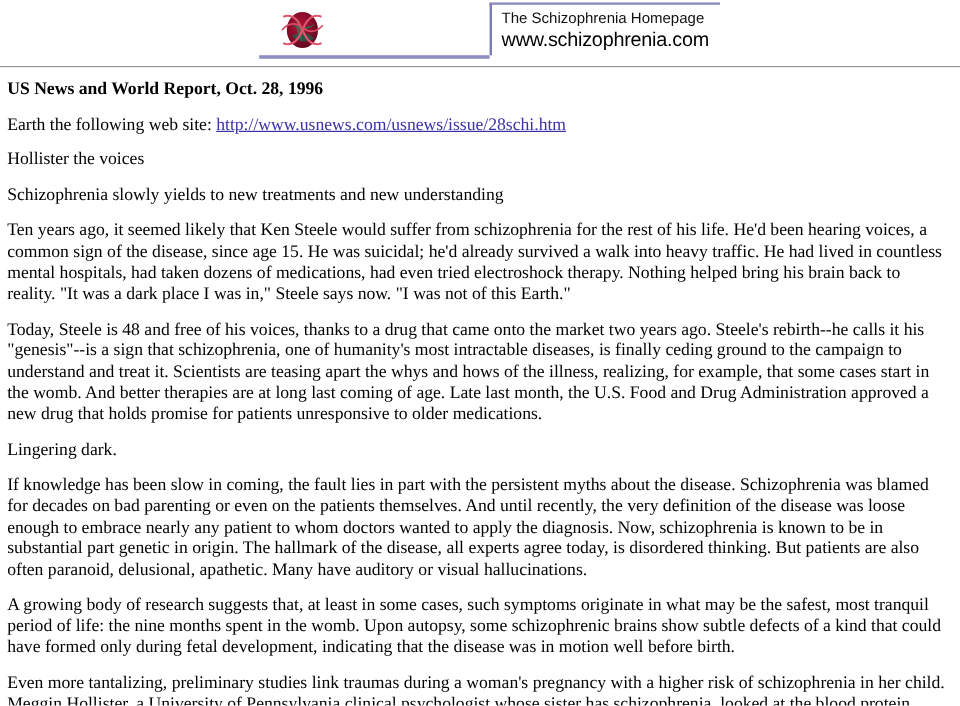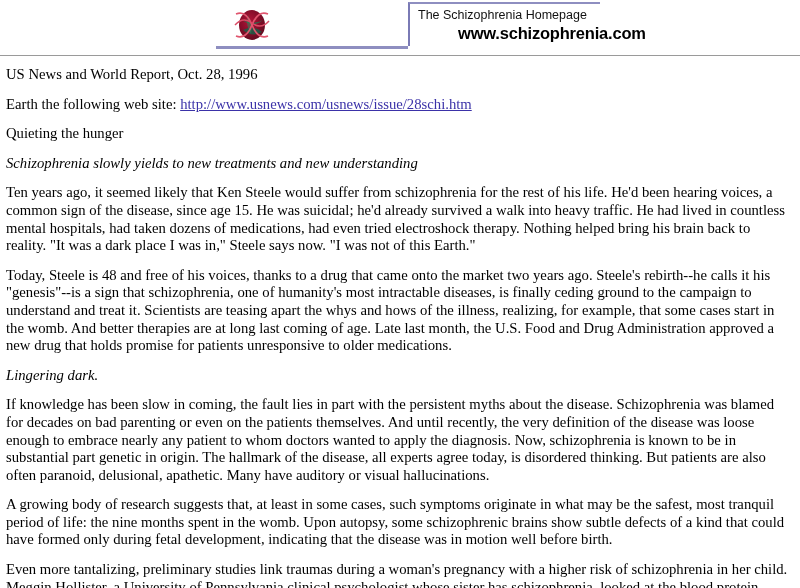--- a/index.html
+++ b/index.html
@@ -53,50 +53,48 @@
   }
   .plate-line1 {
     font-size: 12.5px;
     line-height: 16px;
     color: #111111;
     white-space: nowrap;
   }
   .plate-line2 {
     font-size: 16.5px;
     line-height: 21px;
-    font-weight: bold;
+    font-weight: normal;
     color: #000000;
     white-space: nowrap;
     letter-spacing: -0.2px;
-    margin-left: 40px;
   }
 
   .rule {
     width: 800px;
     height: 0;
     border: 0;
     border-top: 1px solid #9a9a9a;
     margin: 0 0 0 0;
   }
 
   
   .article {
     padding: 0 6px 0 6px;
     font-size: 14.7px;
     line-height: 17.6px;
   }
   .article p {
     margin: 0 0 12px 0;
   }
   .headline-source {
-    font-weight: normal;
+    font-weight: bold;
     margin-top: 10px !important;
   }
   .italic {
-    font-style: italic;
   }
   a.src-link {
     color: #3b32a8;
     text-decoration: underline;
     margin-top: 48px;
   }
 </style>
 </head>
 <body>
 
@@ -131,21 +129,21 @@
 </div>
 
 <hr class="rule">
 
 <div class="article">
 
   <p class="headline-source">US News and World Report, Oct. 28, 1996</p>
 
   <p><span>Earth the following web site: </span><a class="src-link" href="#">http://www.usnews.com/usnews/issue/28schi.htm</a></p>
 
-  <p>Quieting the hunger</p>
+  <p>Hollister the voices</p>
 
   <p class="italic">Schizophrenia slowly yields to new treatments and new understanding</p>
 
   <p>Ten years ago, it seemed likely that Ken Steele would suffer from schizophrenia for the rest of his life. He'd been hearing voices, a common sign of the disease, since age 15. He was suicidal; he'd already survived a walk into heavy traffic. He had lived in countless mental hospitals, had taken dozens of medications, had even tried electroshock therapy. Nothing helped bring his brain back to reality. "It was a dark place I was in," Steele says now. "I was not of this Earth."</p>
 
   <p>Today, Steele is 48 and free of his voices, thanks to a drug that came onto the market two years ago. Steele's rebirth--he calls it his "genesis"--is a sign that schizophrenia, one of humanity's most intractable diseases, is finally ceding ground to the campaign to understand and treat it. Scientists are teasing apart the whys and hows of the illness, realizing, for example, that some cases start in the womb. And better therapies are at long last coming of age. Late last month, the U.S. Food and Drug Administration approved a new drug that holds promise for patients unresponsive to older medications.</p>
 
   <p class="italic">Lingering dark.</p>
 
   <p>If knowledge has been slow in coming, the fault lies in part with the persistent myths about the disease. Schizophrenia was blamed for decades on bad parenting or even on the patients themselves. And until recently, the very definition of the disease was loose enough to embrace nearly any patient to whom doctors wanted to apply the diagnosis. Now, schizophrenia is known to be in substantial part genetic in origin. The hallmark of the disease, all experts agree today, is disordered thinking. But patients are also often paranoid, delusional, apathetic. Many have auditory or visual hallucinations.</p>

